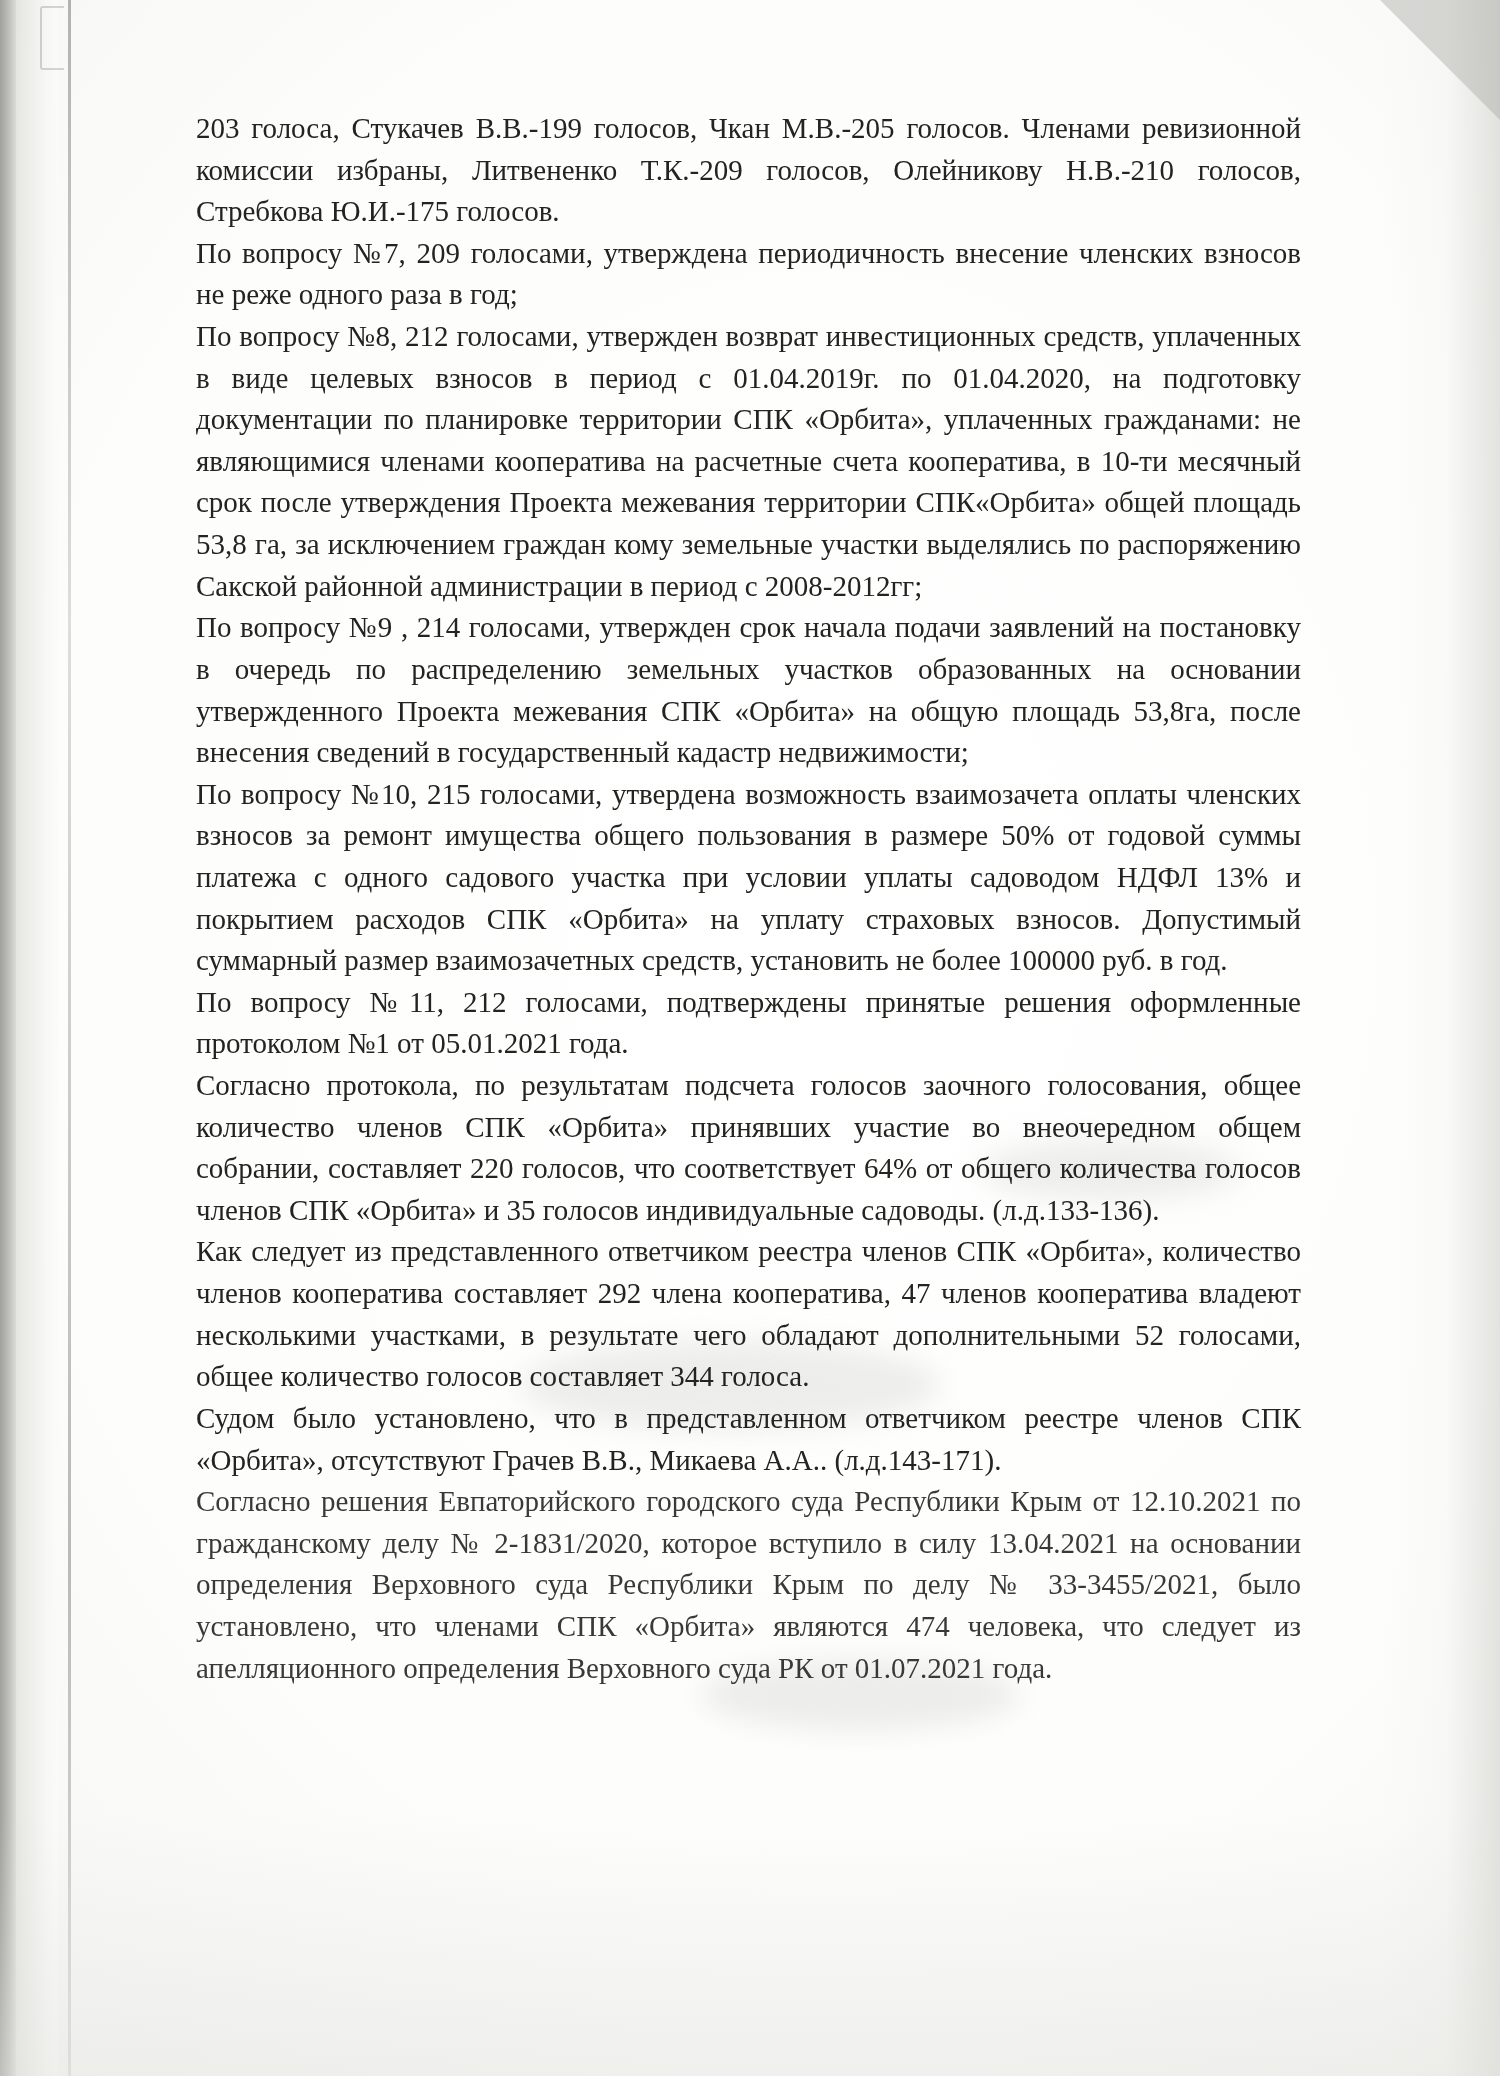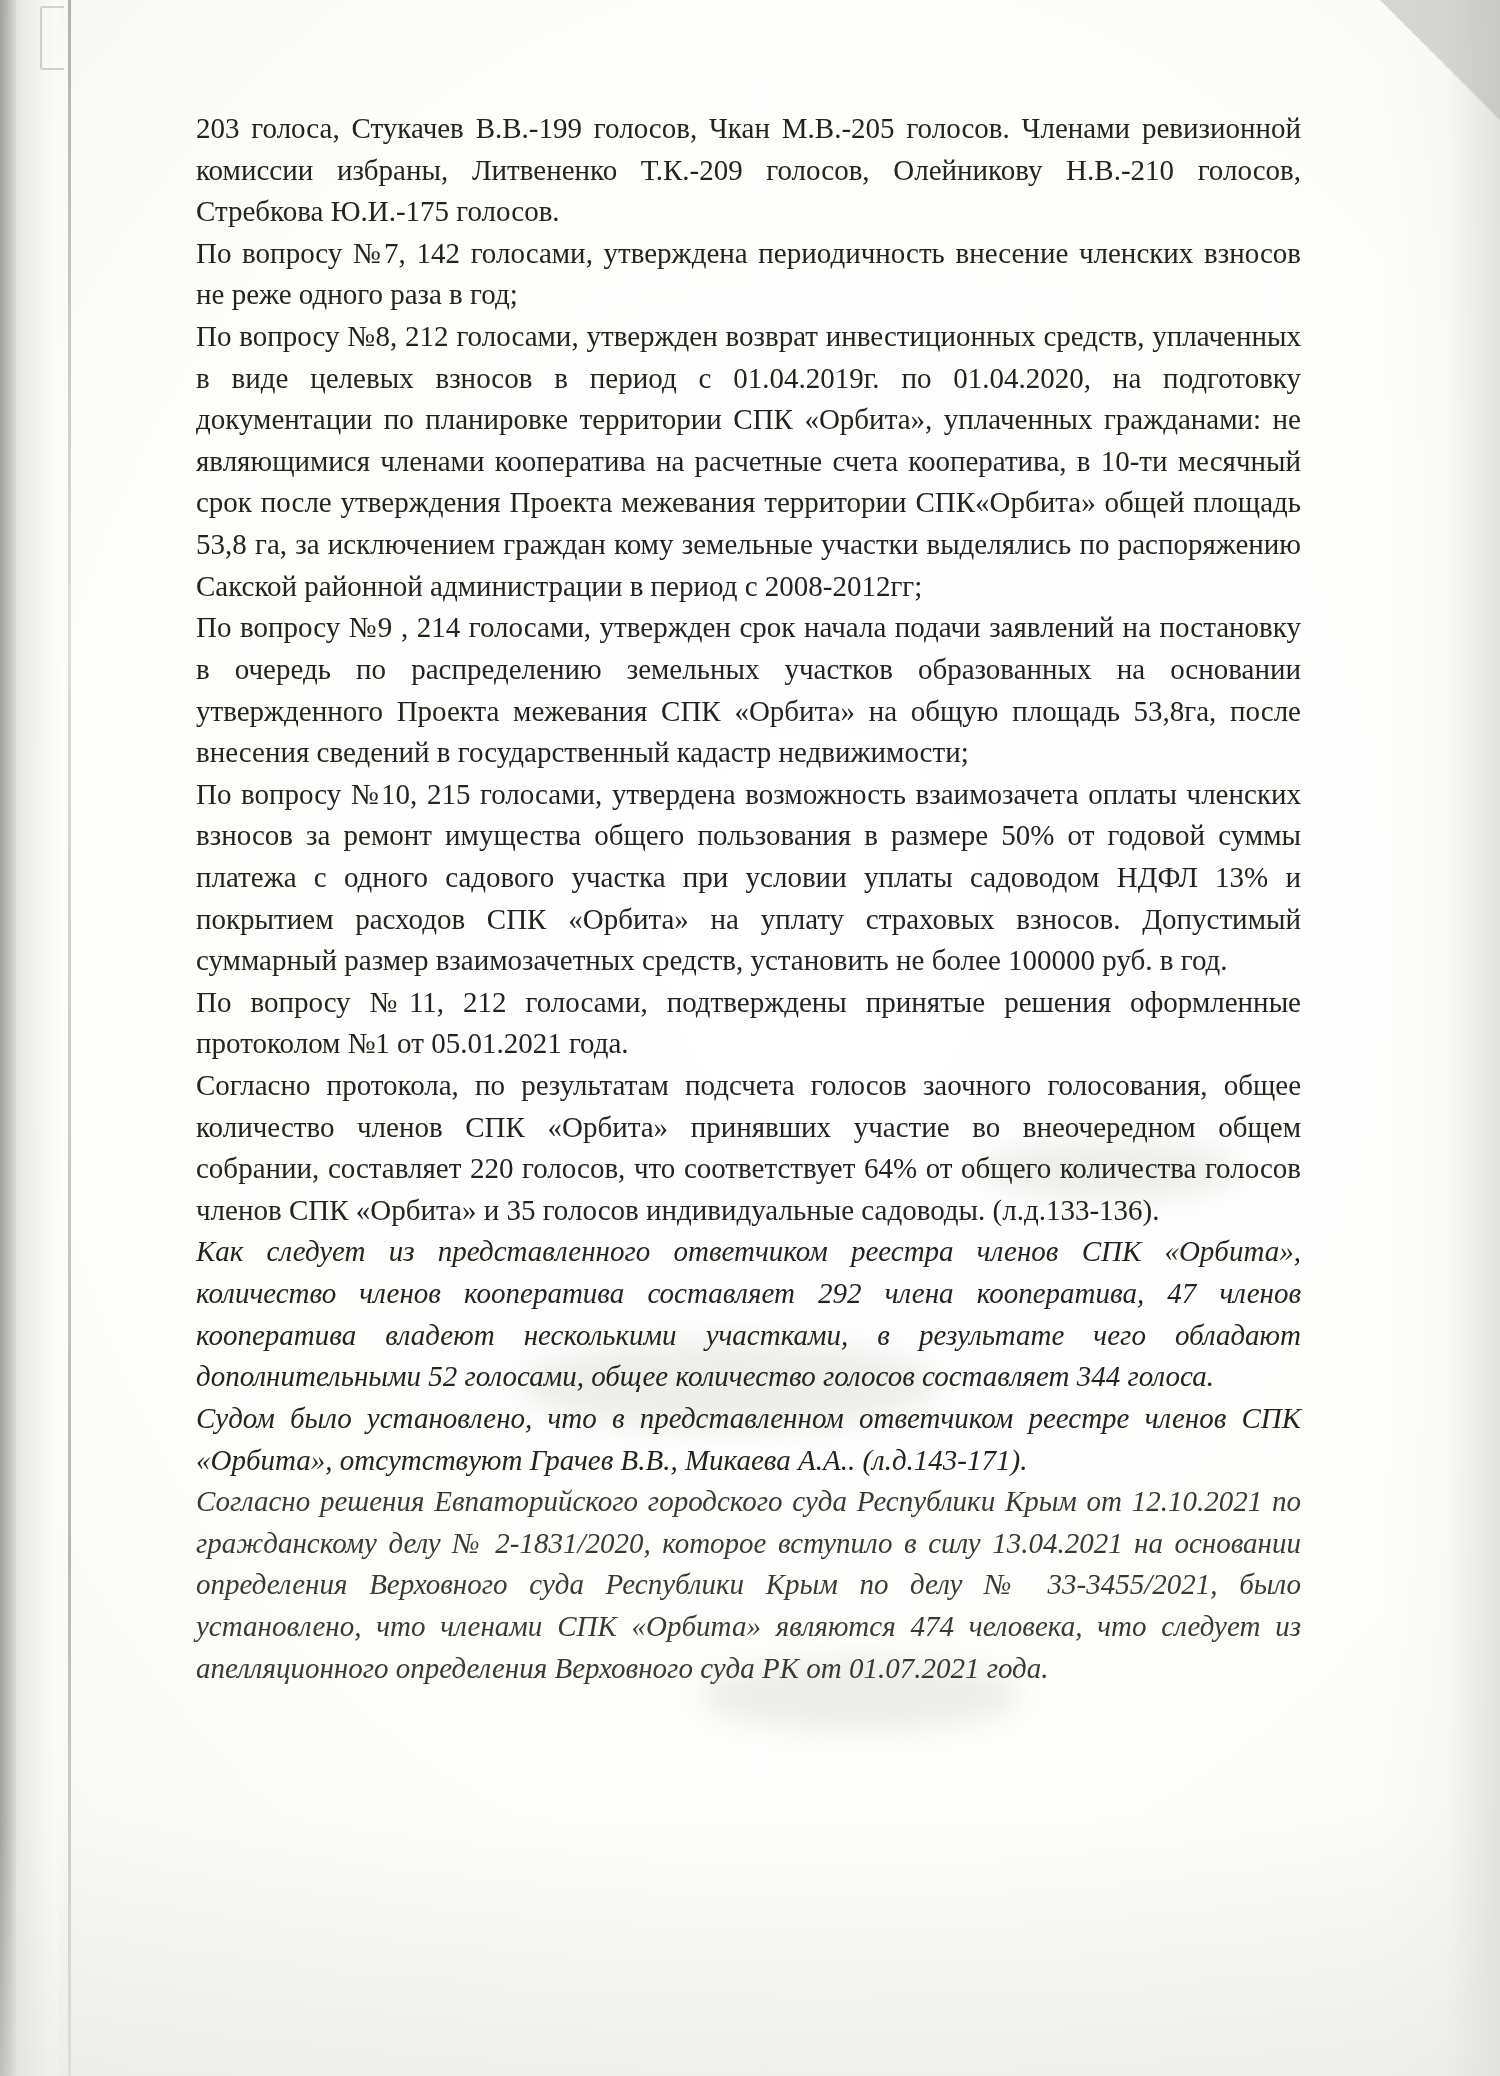--- a/index.html
+++ b/index.html
@@ -114,21 +114,20 @@
   .para-indent {
     text-indent: 124px;
   }
 
   .para-flush {
     text-indent: 0;
   }
 
   .para-small-indent {
     text-indent: 58px;
-    font-style: italic;
   }
 
   
   .ink-light { color: #3a3a35; }
 
 </style>
 </head>
 <body>
 
 <div class="page">
@@ -142,21 +141,21 @@
   <div class="scan-bottom-shade"></div>
 
   <div class="scan-blotch" style="left:520px; top:1340px; width:420px; height:90px;"></div>
   <div class="scan-blotch" style="left:700px; top:1660px; width:320px; height:70px;"></div>
   <div class="scan-blotch" style="left:980px; top:1140px; width:260px; height:60px;"></div>
 
   <div class="doc-body">
 
     <p class="para-flush">203 голоса, Стукачев В.В.-199 голосов, Чкан М.В.-205 голосов. Членами ревизионной комиссии избраны, Литвененко Т.К.-209 голосов, Олейникову Н.В.-210 голосов, Стребкова Ю.И.-175 голосов.</p>
 
-    <p class="para-indent">По вопросу №7, 142 голосами, утверждена периодичность внесение членских взносов  не реже одного раза в год;</p>
+    <p class="para-indent">По вопросу №7, 209 голосами, утверждена периодичность внесение членских взносов  не реже одного раза в год;</p>
 
     <p class="para-indent">По вопросу №8, 212 голосами, утвержден возврат инвестиционных средств, уплаченных в виде целевых взносов в период с 01.04.2019г. по 01.04.2020, на подготовку документации по планировке территории СПК «Орбита», уплаченных гражданами: не являющимися членами кооператива на расчетные счета кооператива, в 10-ти месячный срок после утверждения Проекта межевания территории СПК«Орбита» общей площадь 53,8 га, за исключением граждан кому земельные участки выделялись по распоряжению Сакской районной администрации в период с 2008-2012гг;</p>
 
     <p class="para-indent">По вопросу №9 , 214 голосами, утвержден срок начала подачи заявлений на постановку в очередь по распределению земельных участков образованных на основании утвержденного Проекта межевания СПК «Орбита» на  общую площадь 53,8га, после внесения сведений в государственный кадастр недвижимости;</p>
 
     <p class="para-indent">По вопросу №10, 215 голосами, утвердена возможность взаимозачета оплаты членских взносов за ремонт имущества общего пользования в размере 50% от годовой суммы платежа с одного садового участка при условии уплаты садоводом НДФЛ 13% и покрытием расходов СПК «Орбита» на уплату страховых взносов. Допустимый суммарный размер взаимозачетных средств, установить не более 100000 руб. в год.</p>
 
     <p class="para-indent">По вопросу №11, 212 голосами, подтверждены принятые решения оформленные протоколом №1 от 05.01.2021 года.</p>
 
     <p class="para-indent">Согласно протокола, по результатам подсчета голосов заочного голосования, общее количество членов СПК «Орбита» принявших участие во внеочередном общем собрании, составляет 220 голосов, что соответствует 64% от общего количества голосов членов СПК «Орбита» и 35 голосов индивидуальные садоводы. (л.д.133-136).</p>

